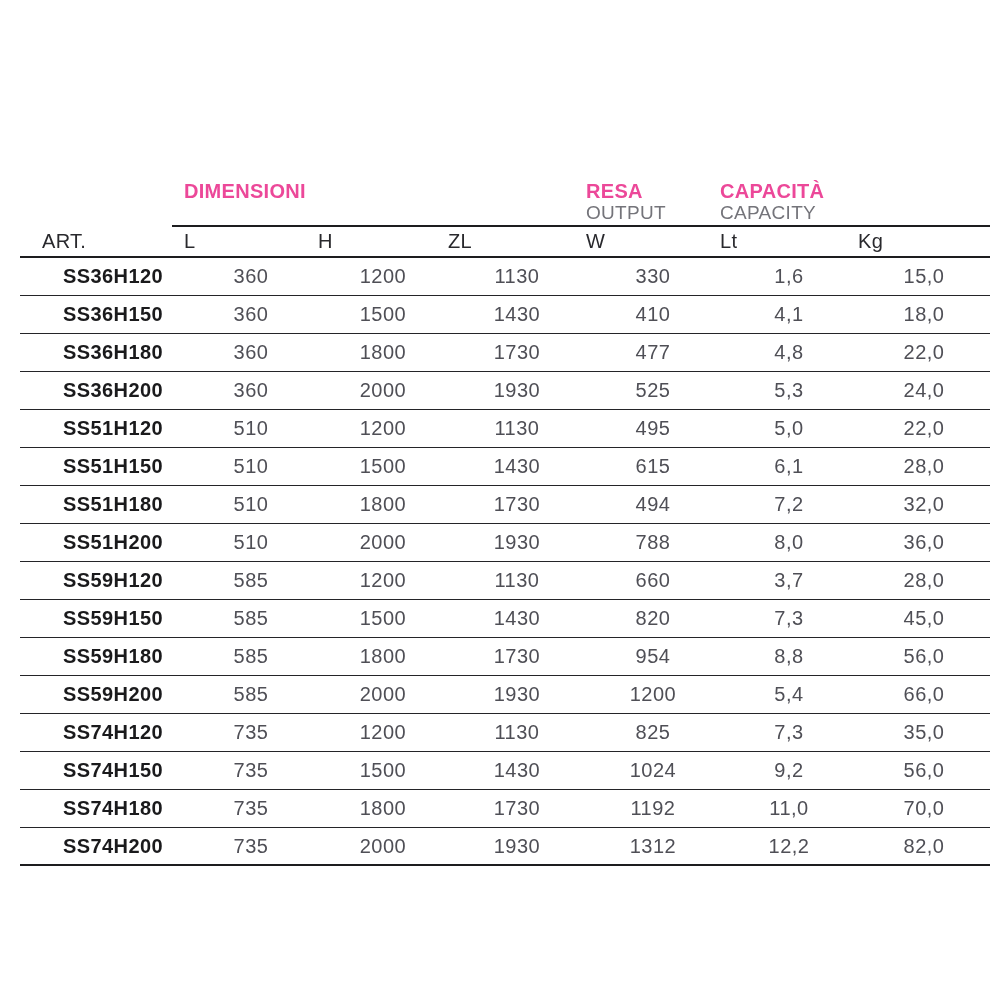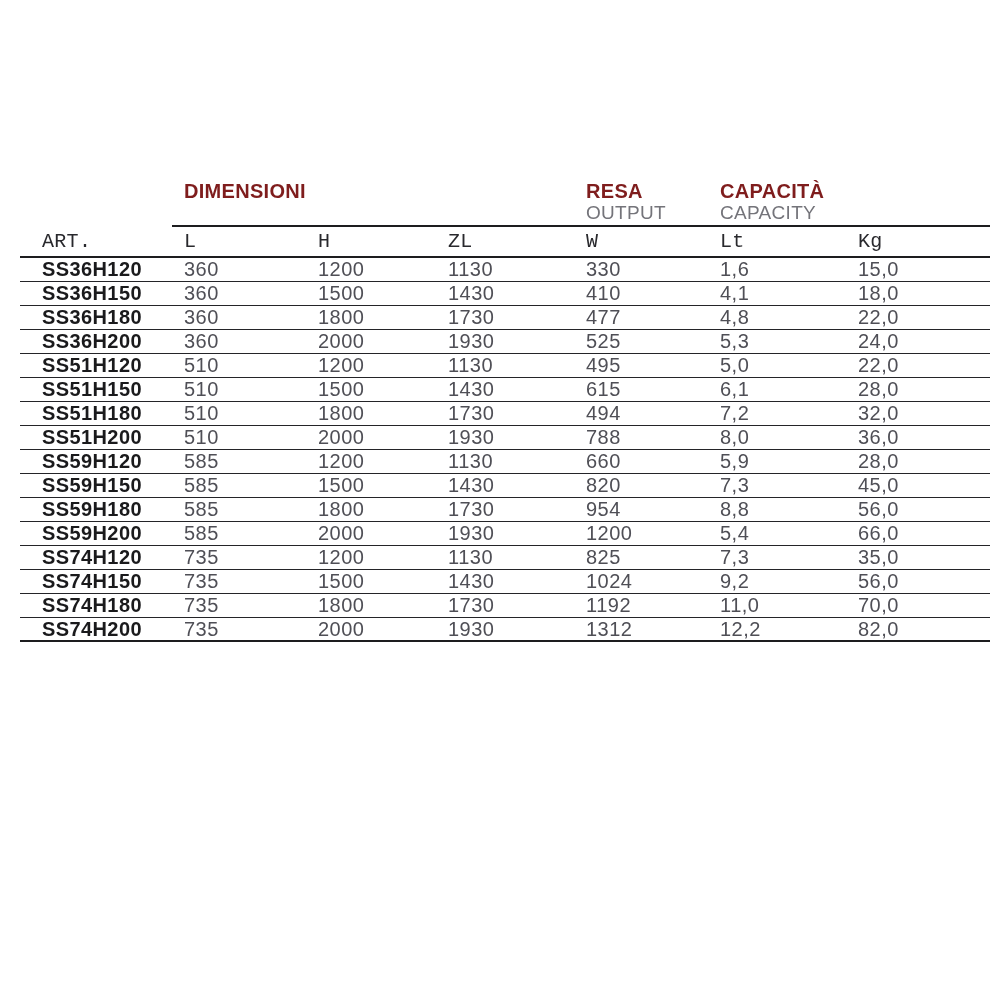--- a/index.html
+++ b/index.html
@@ -23,21 +23,21 @@
   }
   
   .group-header {
     align-items: start;
     min-height: 45px;
   }
   .group-cell { display: flex; flex-direction: column; }
   .group-it {
     font-size: 20px;
     font-weight: 700;
-    color: #7f1d1d;
+    color: #ec4899;
     letter-spacing: 0.3px;
     line-height: 22px;
   }
   .group-en {
     font-size: 19px;
     font-weight: 400;
     color: #74747a;
     letter-spacing: 0.3px;
     line-height: 21px;
   }
@@ -49,26 +49,26 @@
   
   .sub-header {
     height: 31px;
     border-bottom: 2px solid #1d1d1f;
   }
   .sub-header .cell {
     font-size: 20px;
     font-weight: 400;
     color: #29292d;
     letter-spacing: 0.3px;
-    font-family: Liberation Mono, monospace;
   }
   
   .data-row {
-    height: 24px;
+    height: 38px;
     border-bottom: 1.5px solid #242428;
+    text-align: center;
   }
   .data-row:last-child { border-bottom: 2px solid #1d1d1f; }
   .cell { display: block; }
   .cell-art {
     padding-left: 22px;
     font-size: 20px;
     font-weight: 700;
     color: #1a1a1c;
     letter-spacing: 0.4px;
   }
@@ -184,21 +184,21 @@
         <span class="cell cell-num">788</span>
         <span class="cell cell-num">8,0</span>
         <span class="cell cell-num">36,0</span>
       </div>
       <div class="grid-row data-row">
         <span class="cell cell-art">SS59H120</span>
         <span class="cell cell-num">585</span>
         <span class="cell cell-num">1200</span>
         <span class="cell cell-num">1130</span>
         <span class="cell cell-num">660</span>
-        <span class="cell cell-num">5,9</span>
+        <span class="cell cell-num">3,7</span>
         <span class="cell cell-num">28,0</span>
       </div>
       <div class="grid-row data-row">
         <span class="cell cell-art">SS59H150</span>
         <span class="cell cell-num">585</span>
         <span class="cell cell-num">1500</span>
         <span class="cell cell-num">1430</span>
         <span class="cell cell-num">820</span>
         <span class="cell cell-num">7,3</span>
         <span class="cell cell-num">45,0</span>

